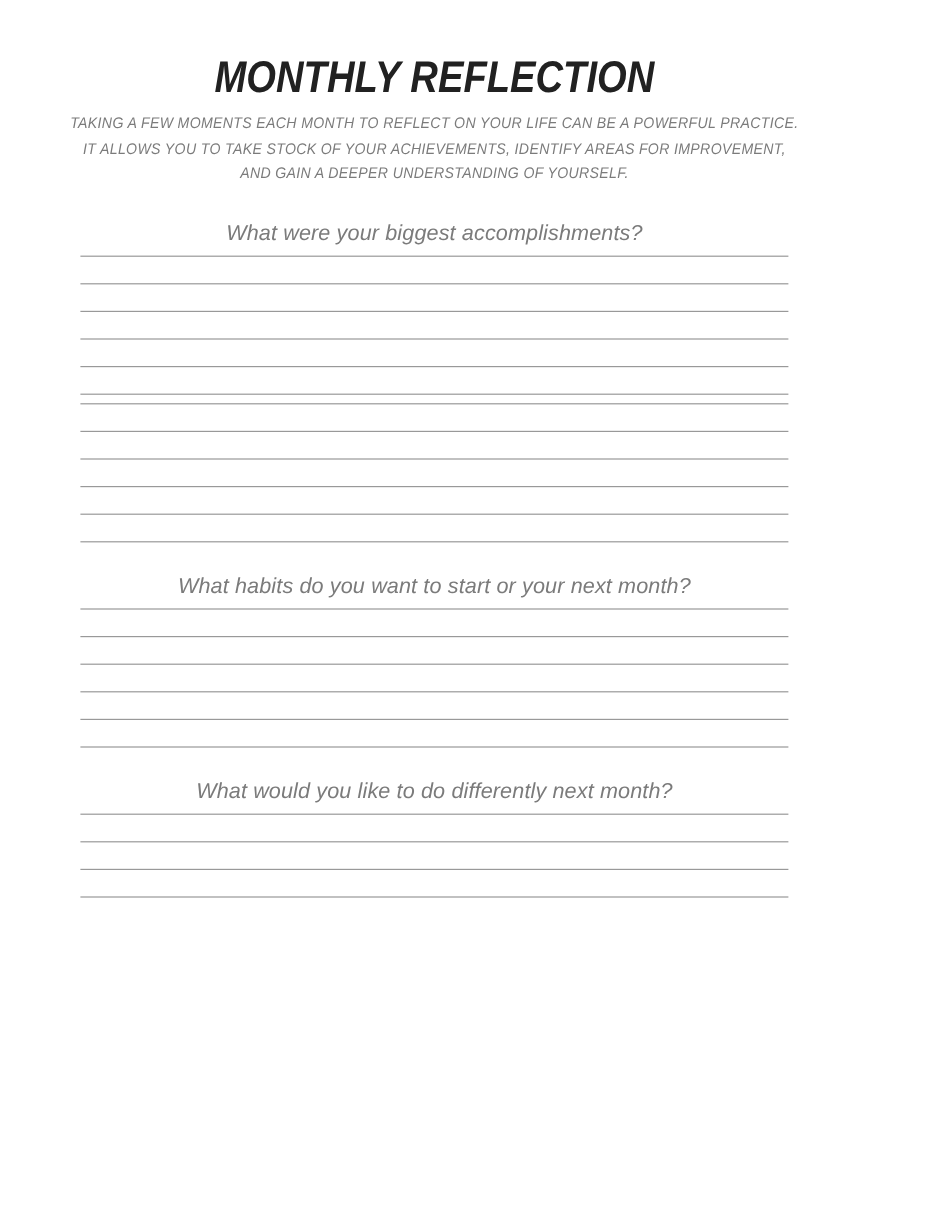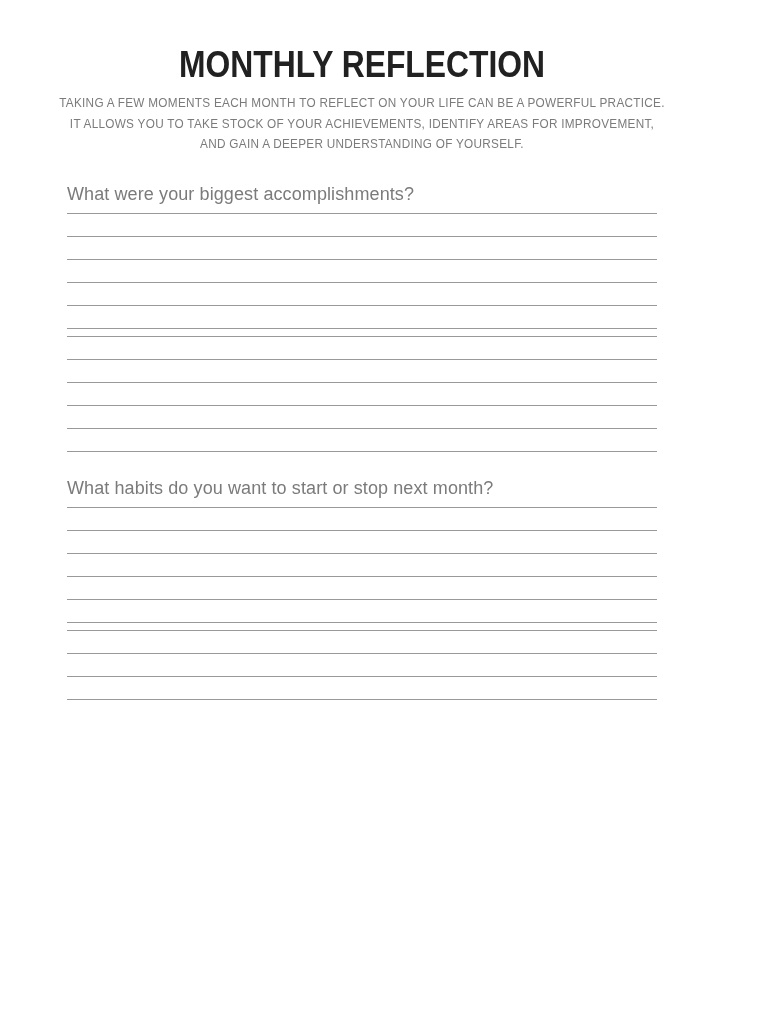--- a/index.html
+++ b/index.html
@@ -8,21 +8,21 @@
     --rule-color:#999999;
     --bg-color:#ffffff;
   }
   html,body{margin:0;padding:0;}
   body{
     width:780px;height:1017px;
     background:var(--bg-color);
     font-family:"Liberation Sans", sans-serif;
     overflow:hidden;
   }
-  .page{width:724px;height:1017px;position:relative;}
+  .page{width:724px;height:1017px;position:relative;font-style:italic;}
   .title{
     margin:0;padding-top:46px;
     text-align:center;
     font-size:37px;line-height:37px;
     font-weight:700;
     color:var(--title-color);
     transform:scaleX(0.86);
     transform-origin:50% 50%;
     white-space:nowrap;
   }
@@ -36,20 +36,21 @@
     transform-origin:50% 0;
   }
   .intro-line{white-space:nowrap;}
   .content{width:590px;margin:0 auto;}
   .question{
     margin:24px 0 0 0;
     font-size:18px;line-height:24px;
     font-weight:400;
     color:var(--text-color);
     letter-spacing:0.1px;
+    text-align:center;
   }
   .qsection:first-child .question{margin-top:27px;}
   .line{
     box-sizing:border-box;
     height:23px;
     border-bottom:1.5px solid var(--rule-color);
   }
   .line:first-child{height:8px;}
 </style>
 </head>
@@ -92,38 +93,39 @@
 
   <div class="line"></div>
 
   <div class="line"></div>
 
   <div class="line"></div>
 </div>
   </section>
 
   <section class="qsection">
-    <h2 class="question">What habits do you want to start or stop next month?</h2>
+    <h2 class="question">What habits do you want to start or your next month?</h2>
     <div class="lines">
   <div class="line"></div>
 
   <div class="line"></div>
 
   <div class="line"></div>
 
   <div class="line"></div>
 
   <div class="line"></div>
 
   <div class="line"></div>
 </div>
   </section>
 
 
   <section class="qsection">
+    <h2 class="question">What would you like to do differently next month?</h2>
     <div class="lines">
   <div class="line"></div>
 
   <div class="line"></div>
 
   <div class="line"></div>
 
   <div class="line"></div>
 </div>
   </section>

